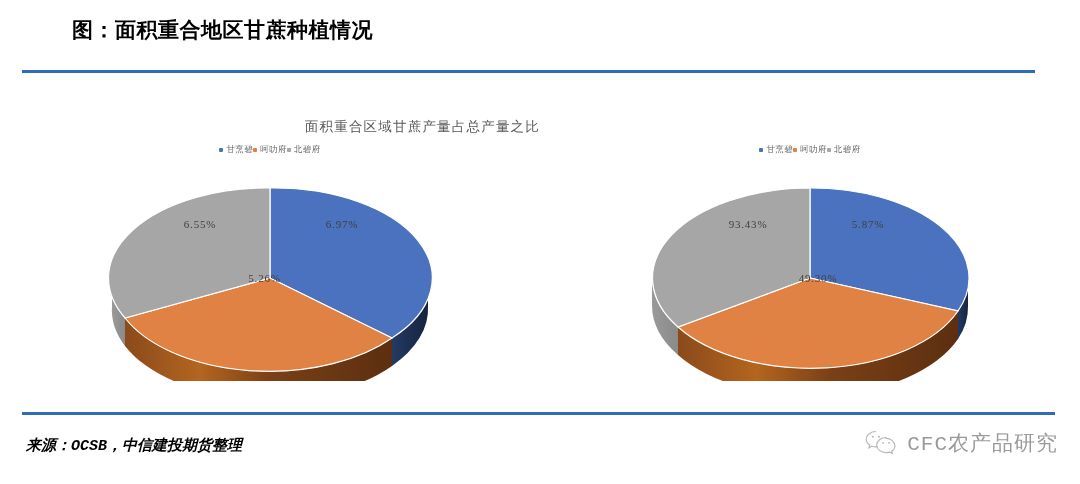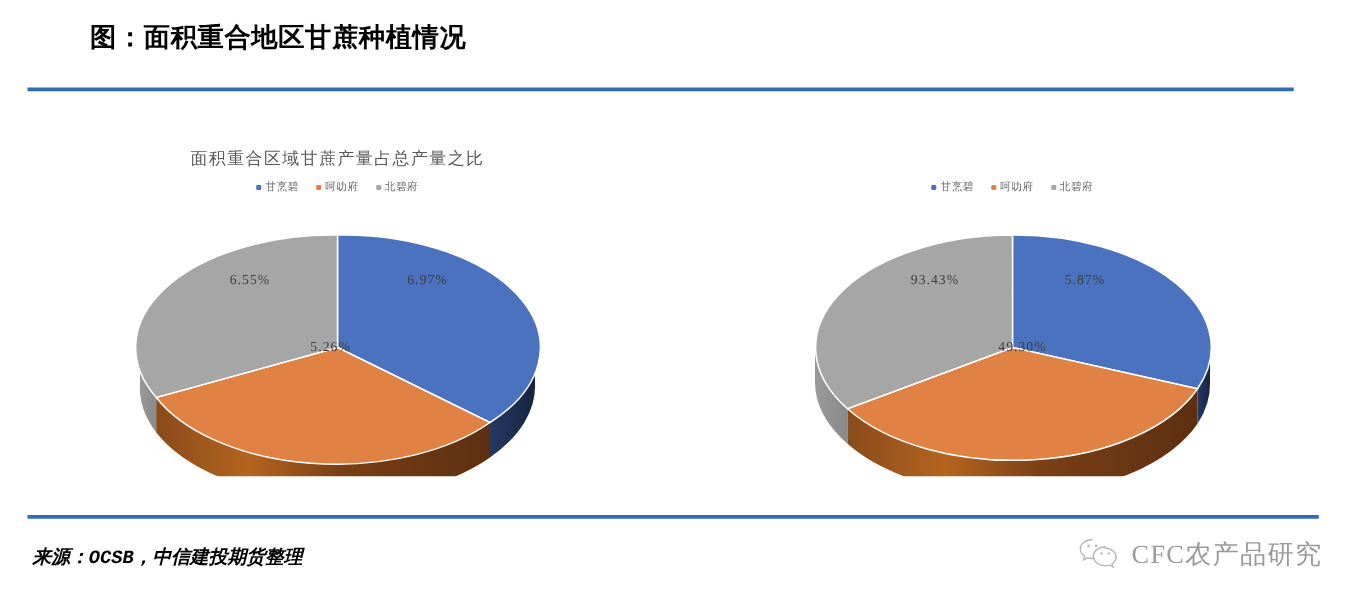--- a/index.html
+++ b/index.html
@@ -64,21 +64,21 @@
     display: flex;
     align-items: center;
     gap: 8px;
   }
   .brand-mark {
     width: 34px;
     height: 30px;
     flex: none;
   }
   .brand-text {
-    font-family: Liberation Serif, serif;
+    font-family: Liberation Mono, monospace;
     font-size: 21px;
     color: #9a9a9a;
     letter-spacing: 1px;
     white-space: nowrap;
   }
 
   
   .charts {
     position: absolute;
     left: 0;
@@ -90,35 +90,34 @@
   .chart-panel {
     position: relative;
     flex: 1 1 50%;
     height: 100%;
   }
   .chart-title {
     position: absolute;
     left: 0;
     right: 0;
     top: 40px;
-    text-align: center;
+    text-align: right;
     font-family: "Liberation Serif", "DejaVu Serif", serif;
     font-size: 13.5px;
     color: #595959;
     letter-spacing: 1.2px;
     white-space: nowrap;
   }
   .chart-legend {
     position: absolute;
     left: 0;
     right: 0;
     top: 66px;
     display: flex;
     justify-content: center;
-    gap: 14px;
     font-family: "Liberation Serif", "DejaVu Serif", serif;
     font-size: 8.5px;
     color: #666666;
     letter-spacing: 0.4px;
   }
   .legend-item {
     display: flex;
     align-items: center;
     gap: 3px;
     white-space: nowrap;

